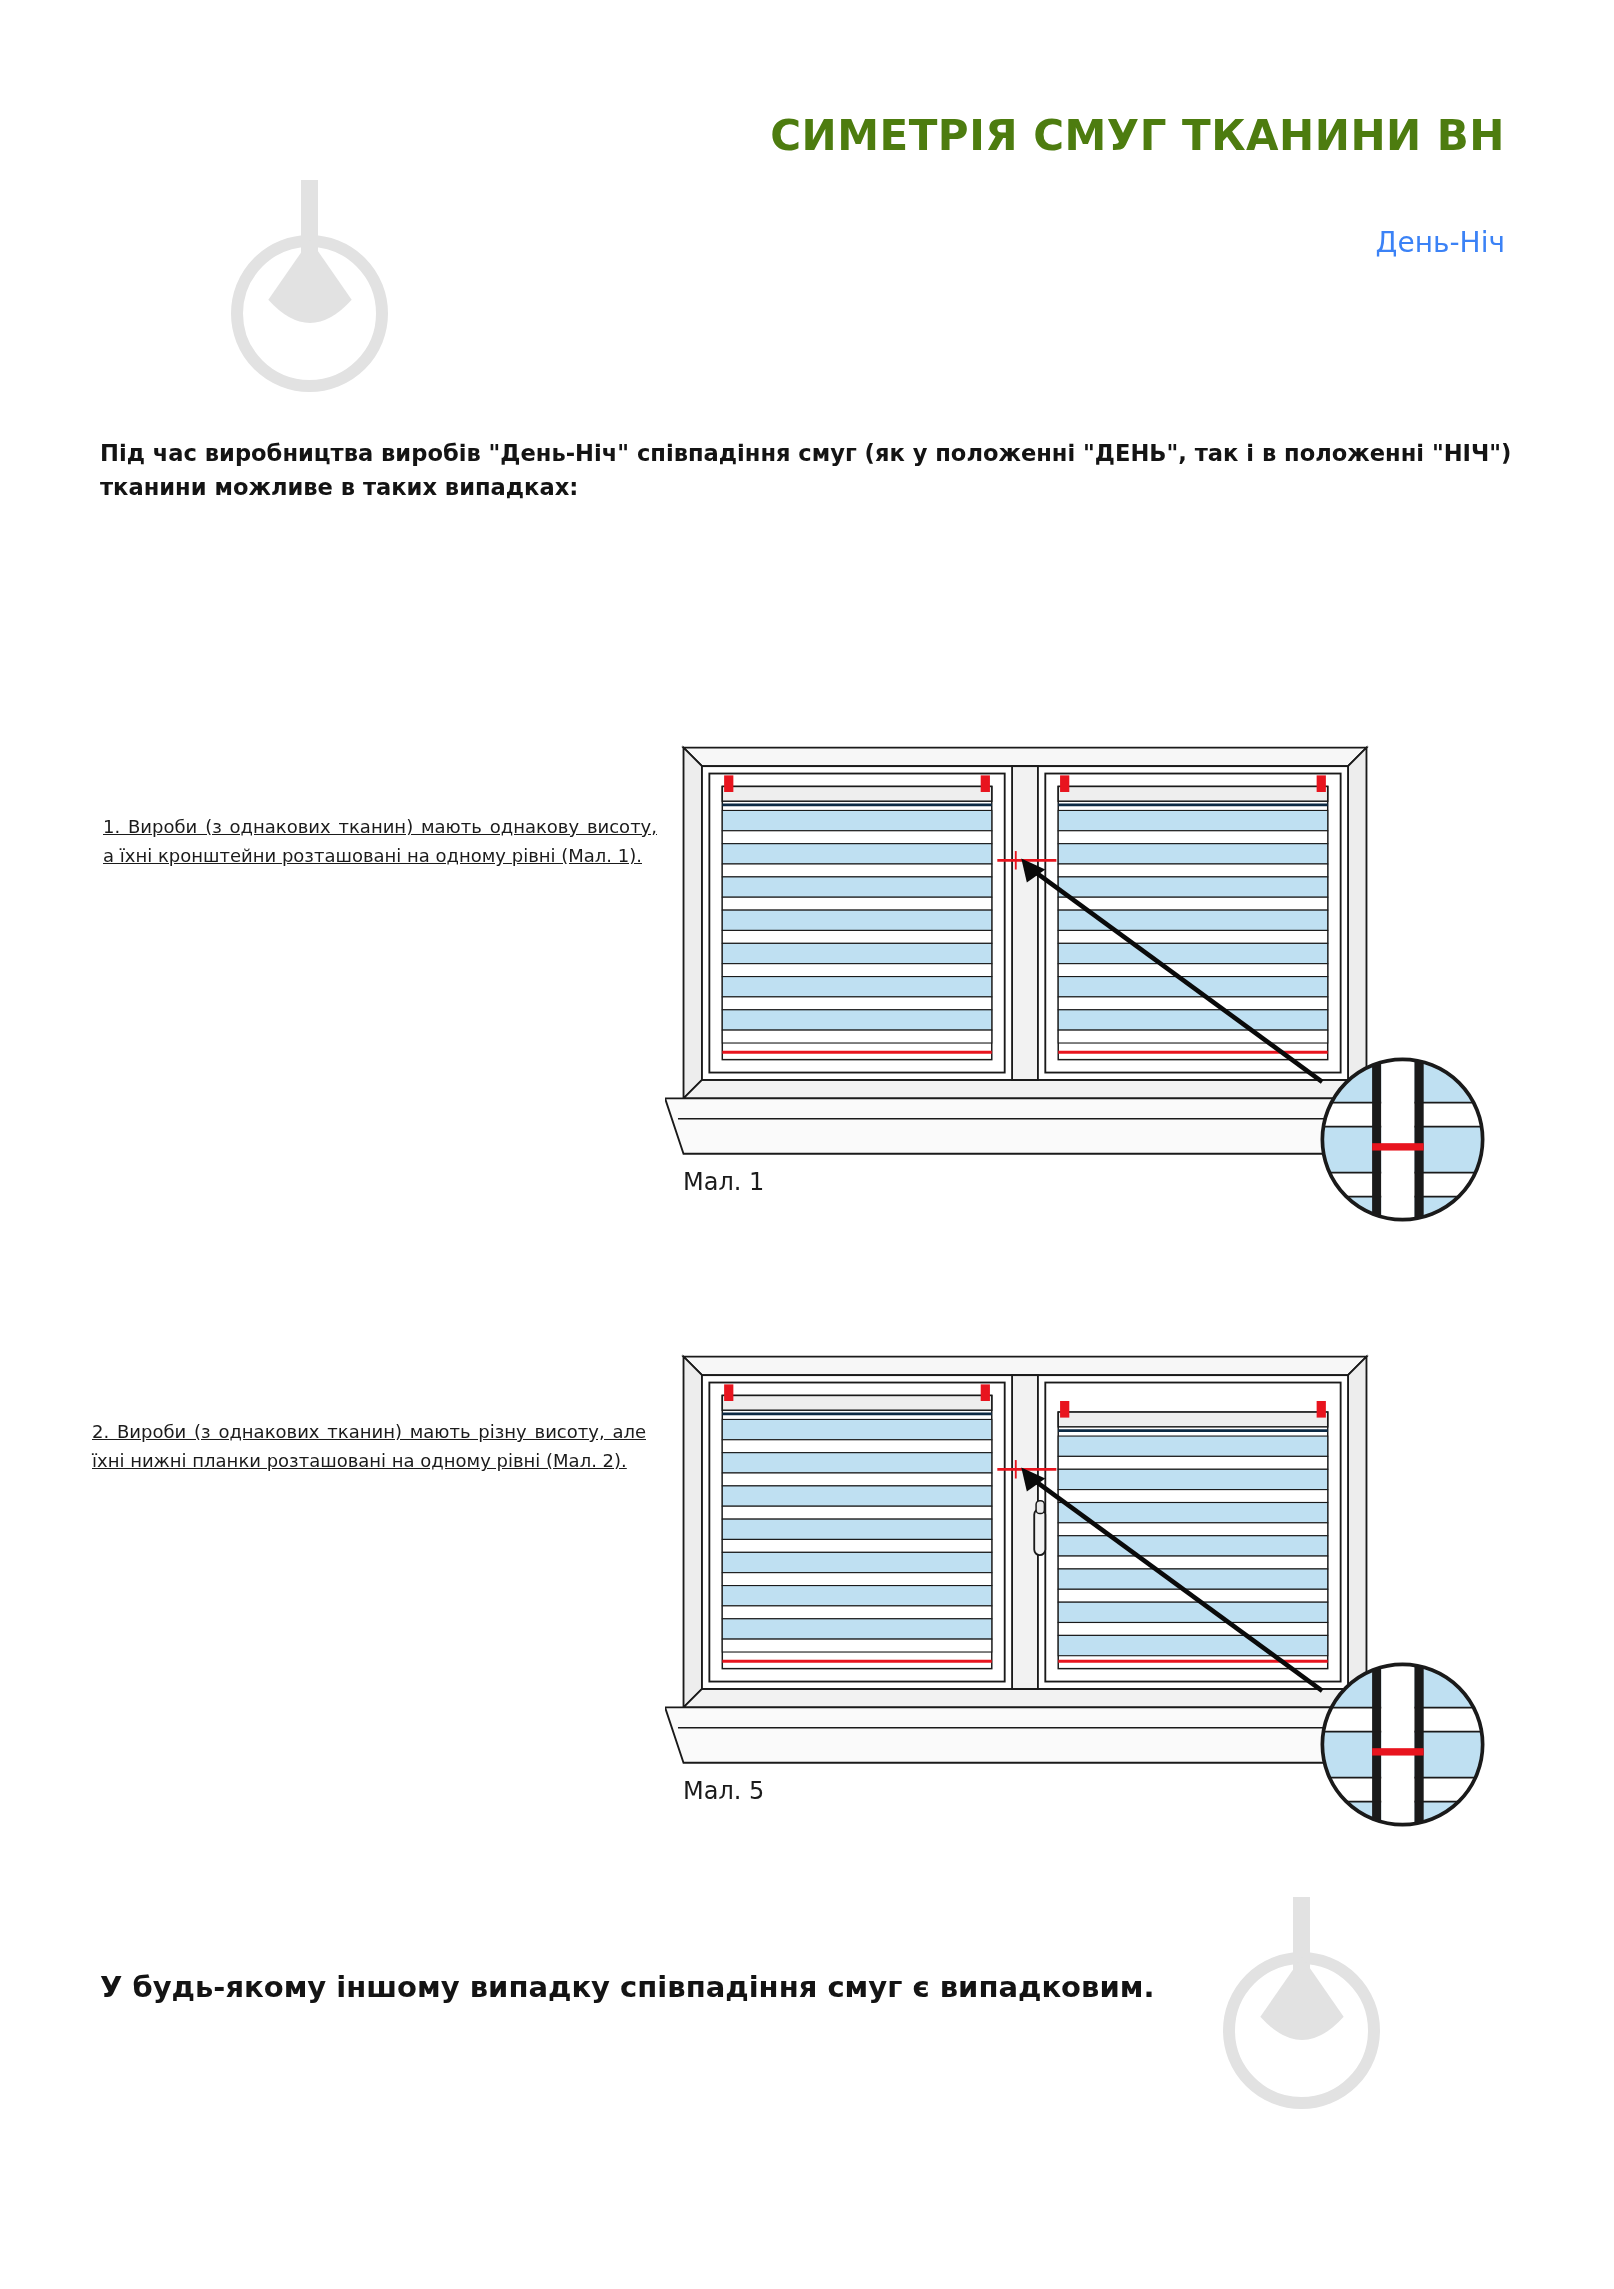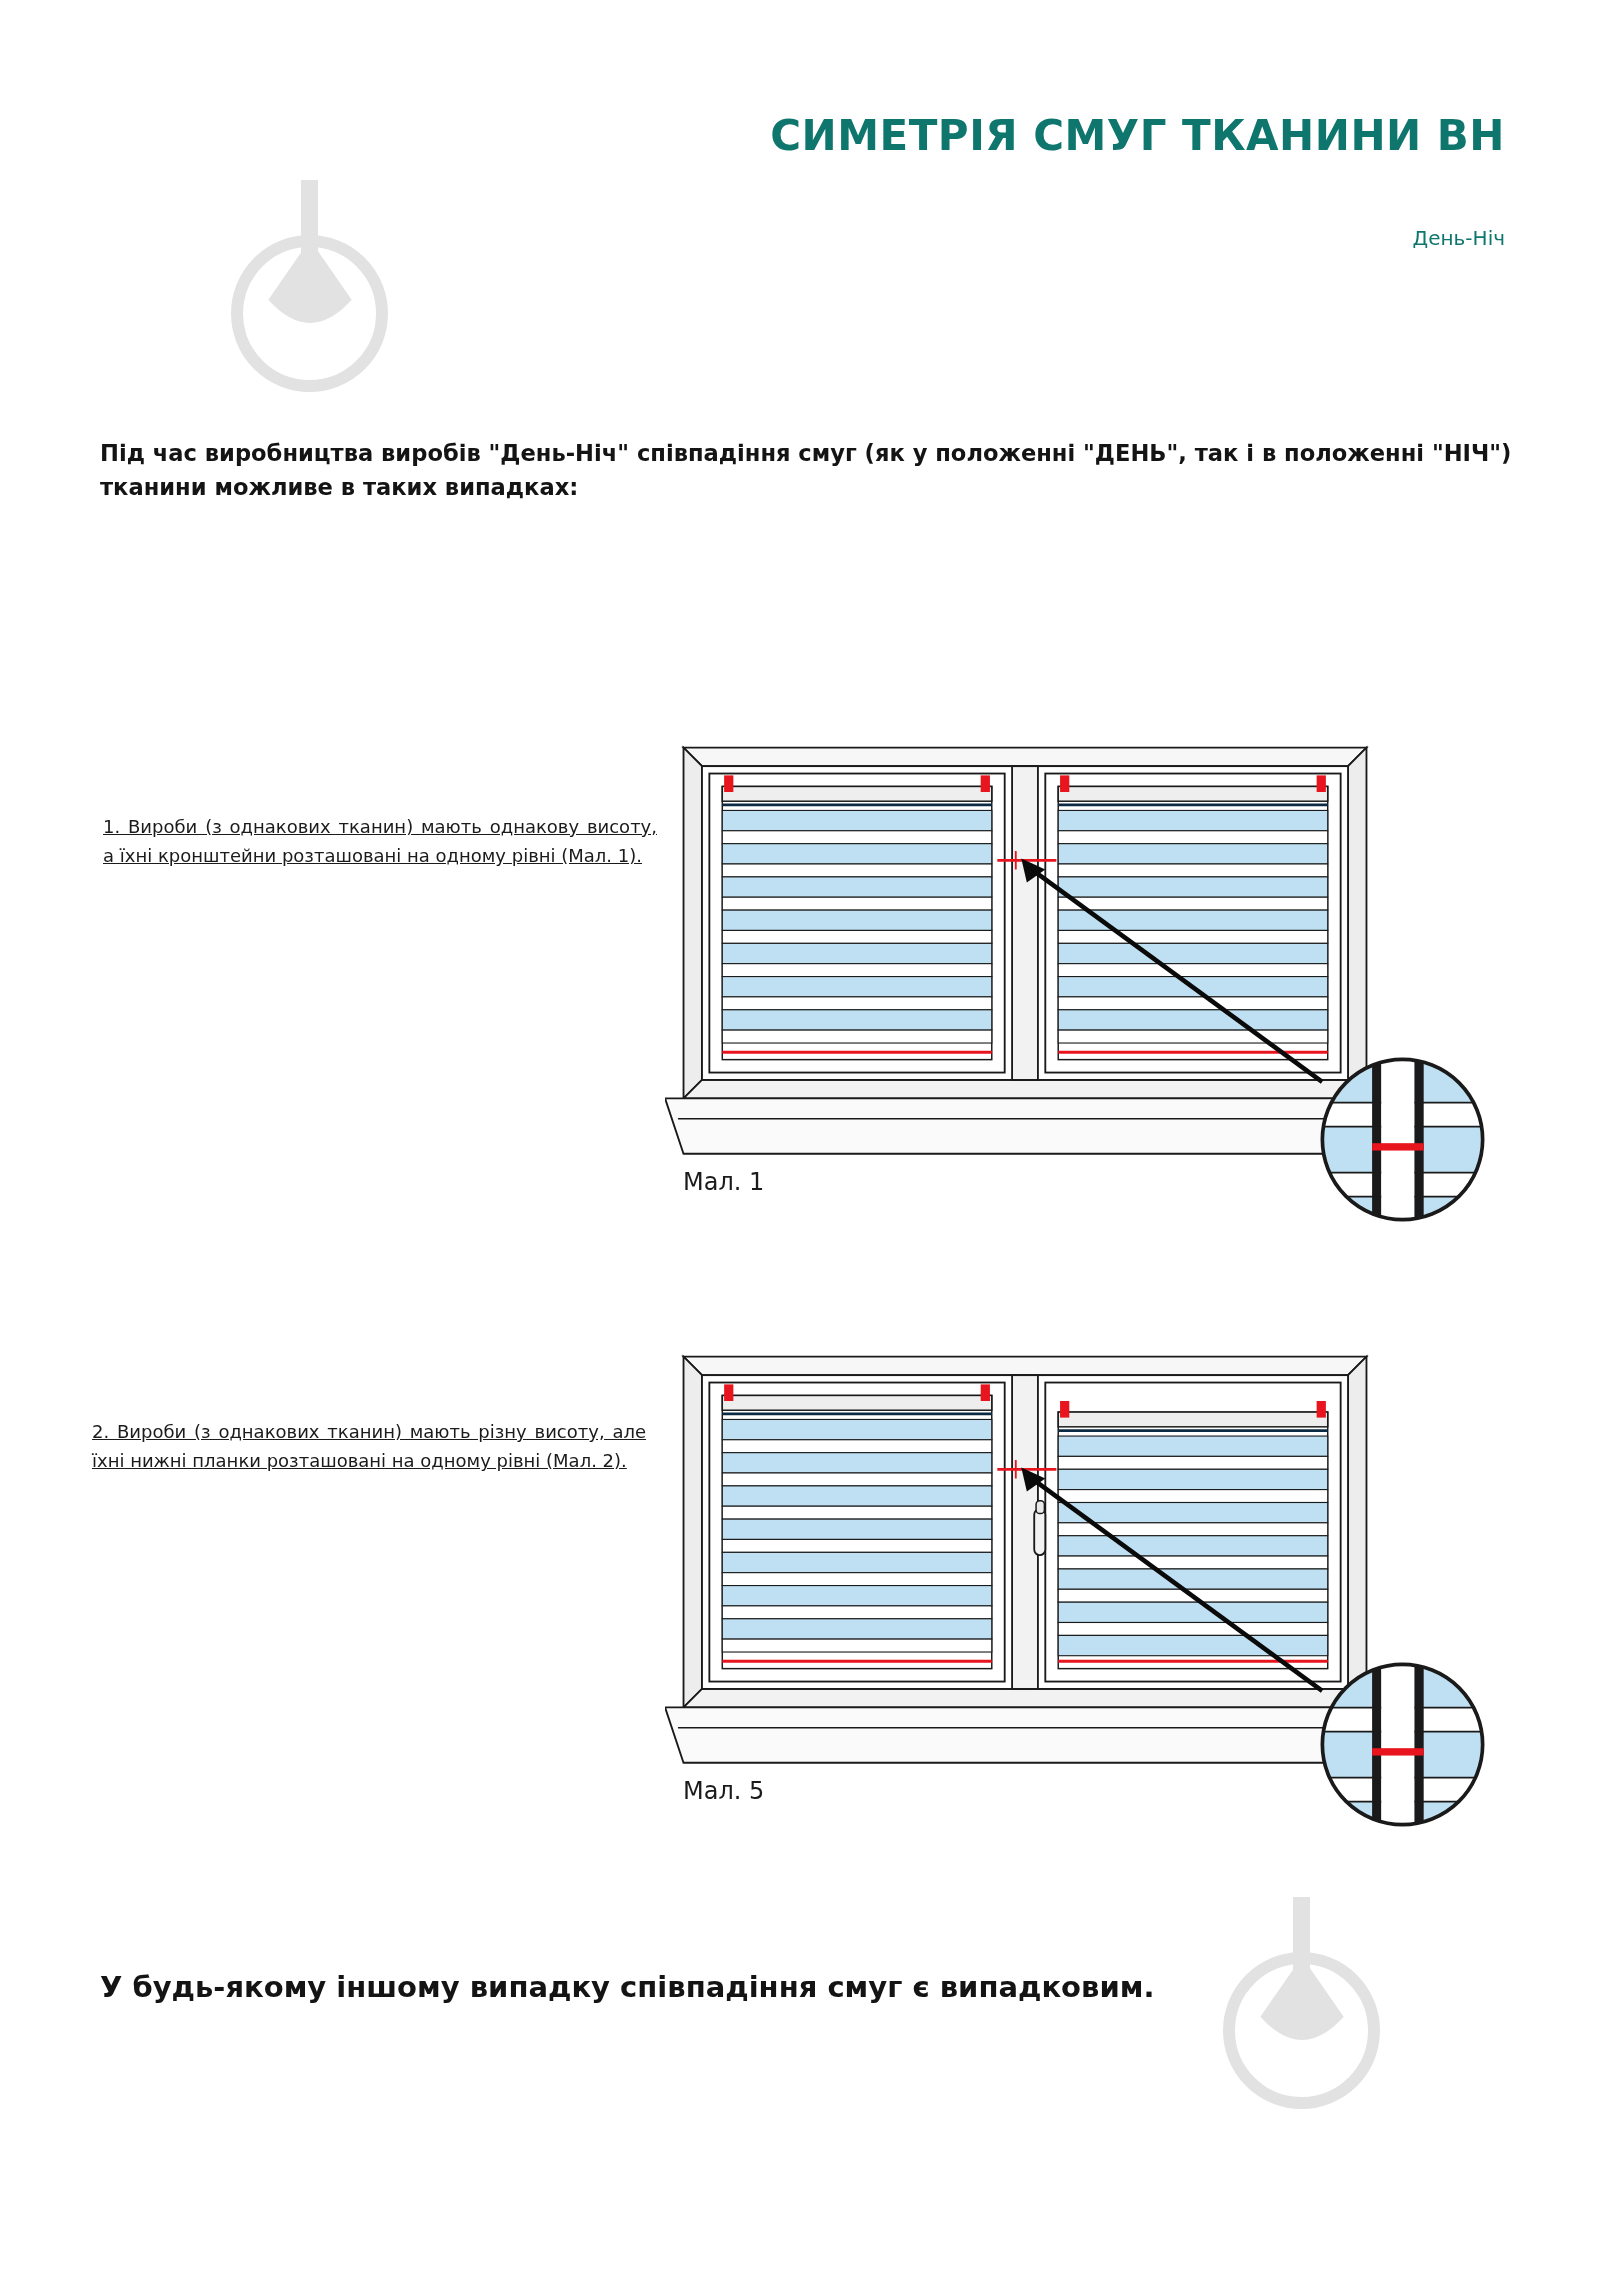--- a/index.html
+++ b/index.html
@@ -33,30 +33,30 @@
   }
 
   
   .doc-title {
     position: absolute;
     right: 109px;
     top: 111px;
     font-size: 42px;
     font-weight: 700;
     letter-spacing: 0.5px;
-    color: #0f766e;
+    color: #4d7c0f;
     font-family: "DejaVu Sans", sans-serif;
     white-space: nowrap;
   }
   .doc-subtitle {
     position: absolute;
     right: 109px;
     top: 226px;
-    font-size: 20px;
-    color: #0f766e;
+    font-size: 28px;
+    color: #3b82f6;
     white-space: nowrap;
   }
 
   
   .intro {
     position: absolute;
     left: 100px;
     top: 436px;
     width: 1417px;
     font-size: 22.6px;

